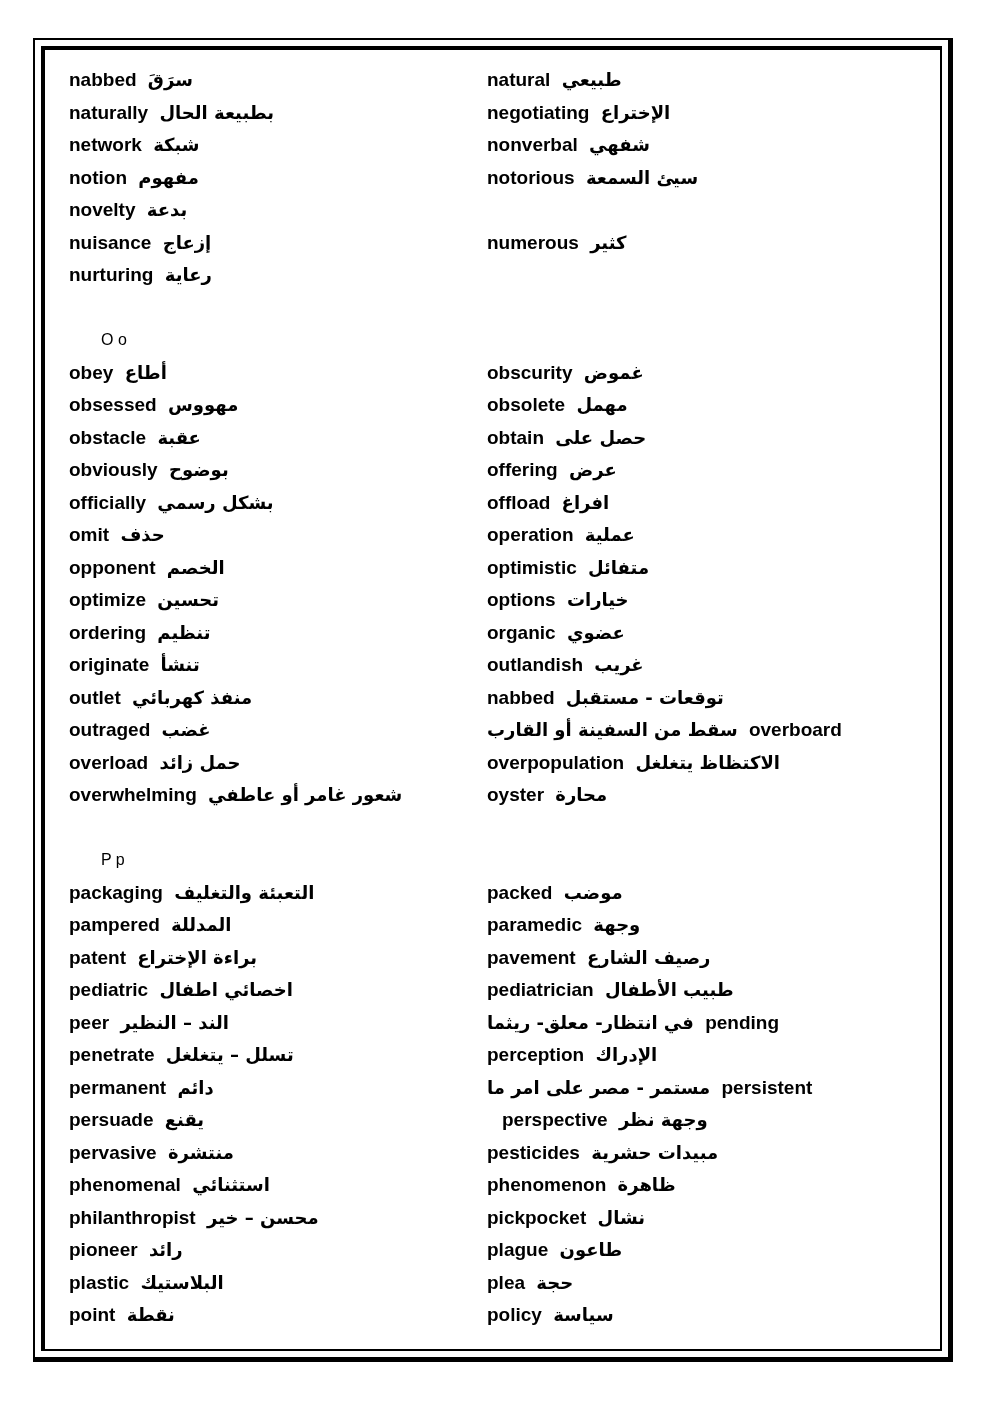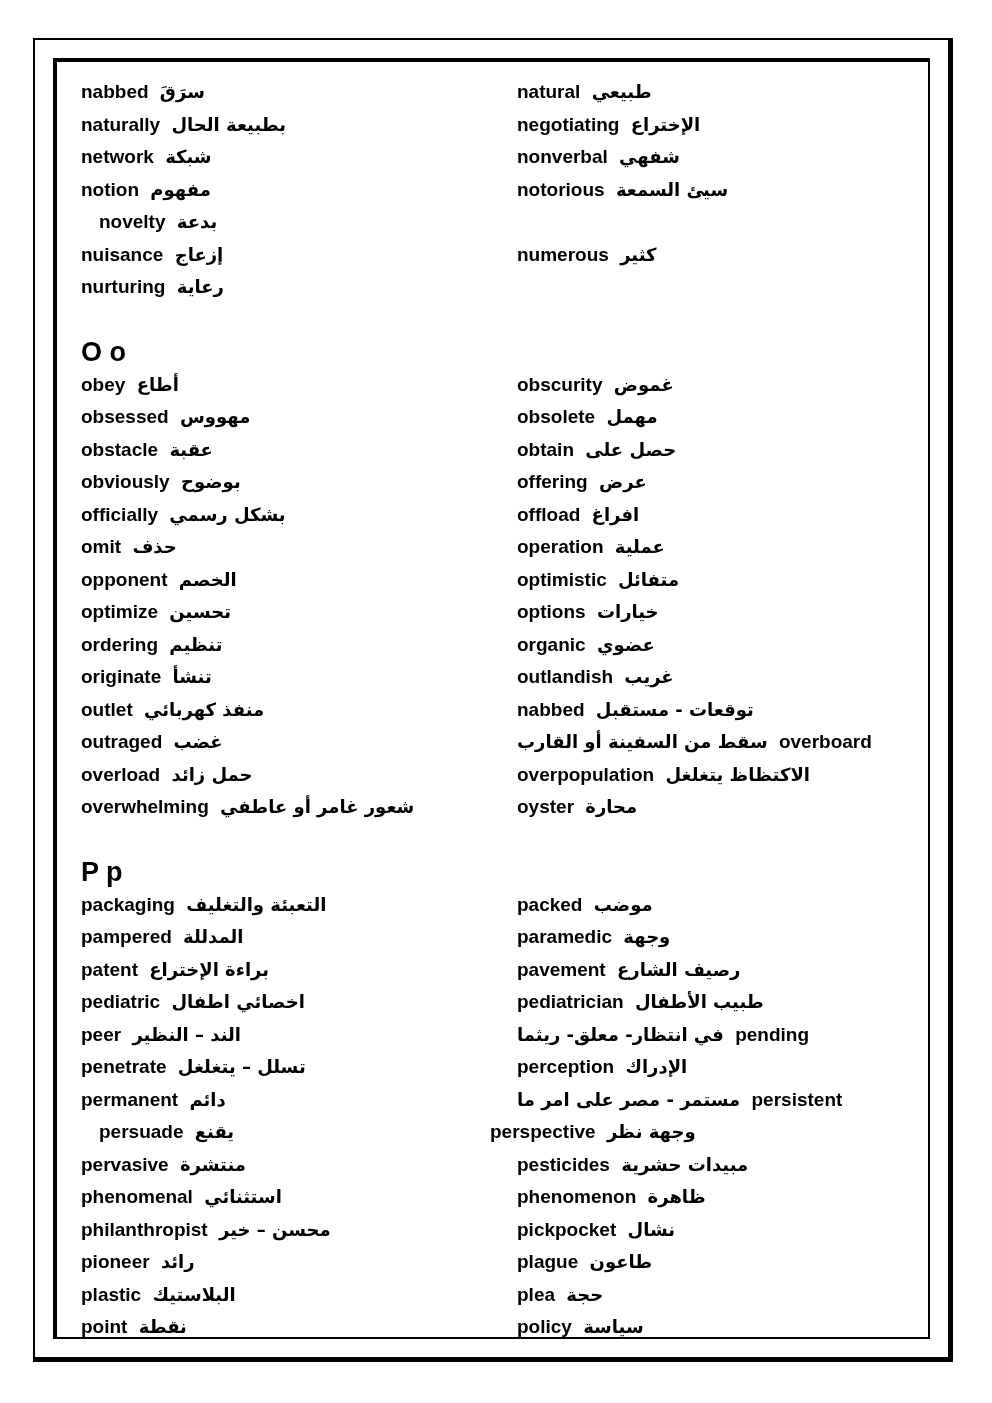--- a/index.html
+++ b/index.html
@@ -14,21 +14,21 @@
   
   .frame-outer{
     position:absolute;
     left:33px;top:38px;
     width:920px;height:1324px;
     box-sizing:border-box;
     border-top:2px solid #000;
     border-left:2px solid #000;
     border-right:5px solid #000;
     border-bottom:5px solid #000;
-    padding:18px;
+    padding:6px;
   }
   .frame-inner{
     box-sizing:border-box;
     width:100%;height:100%;
     border-top:4px solid #000;
     border-left:4px solid #000;
     border-right:2px solid #000;
     border-bottom:2px solid #000;
   }
   .content{
@@ -36,39 +36,40 @@
     padding:14px 20px 0 24px;
   }
   .row{
     display:flex;
     height:32.5px;
     line-height:32.5px;
     white-space:nowrap;
   }
   .cell{overflow:visible;}
   .cell.left{width:418px;flex:none;}
-  .cell.right{flex:1;margin-left:18px;}
+  .cell.right{flex:1;}
   .entry{font-weight:bold;font-size:19px;}
   .entry > *:first-child{margin-right:6px;}
   .en{
     font-family:"Liberation Sans","DejaVu Sans",sans-serif;
     font-weight:bold;
     font-size:19px;
   }
   .ar{
     font-family:"DejaVu Sans",sans-serif;
     font-weight:bold;
     font-size:18px;
     unicode-bidi:isolate;
     direction:rtl;
   }
   .section-header{
     font-family:"Liberation Sans","DejaVu Sans",sans-serif;
-    font-weight:bold;
-    font-size:27px;
+    font-weight:normal;
+    font-size:16px;
+    margin-left:32px;
   }
 </style>
 </head>
 <body>
 
 <div class="page">
   <div class="frame-outer">
     <div class="frame-inner">
       <div class="content" id="content">
           <div class="row">

